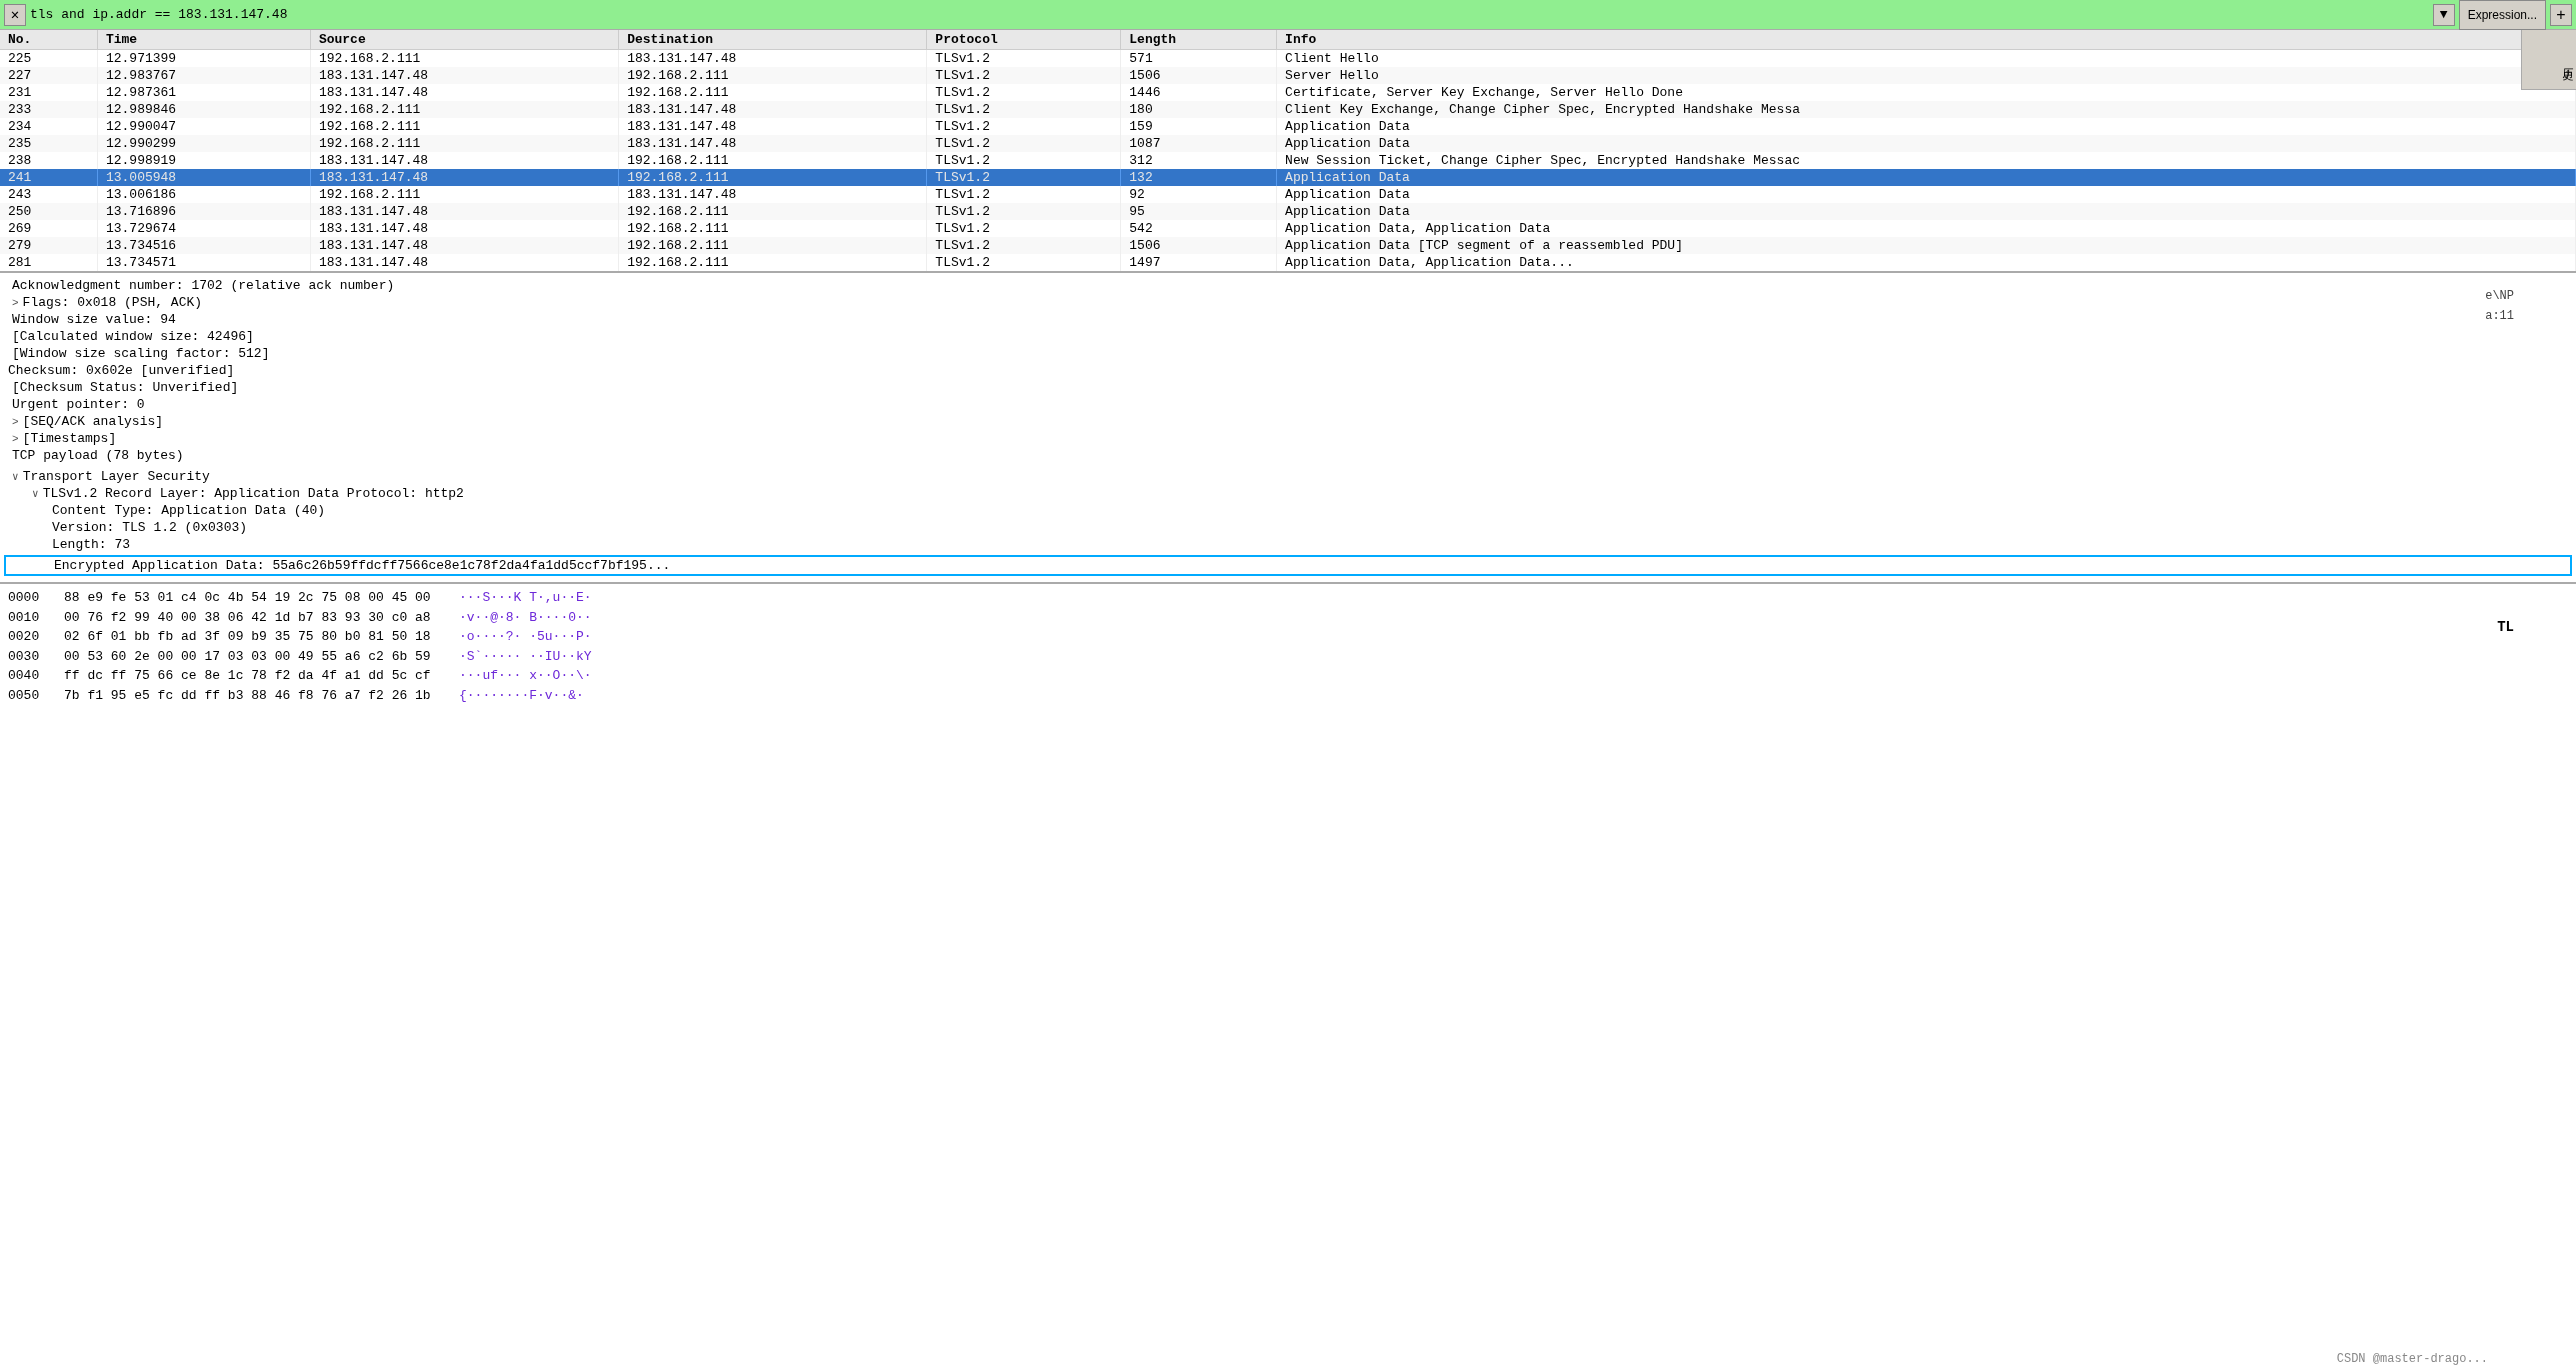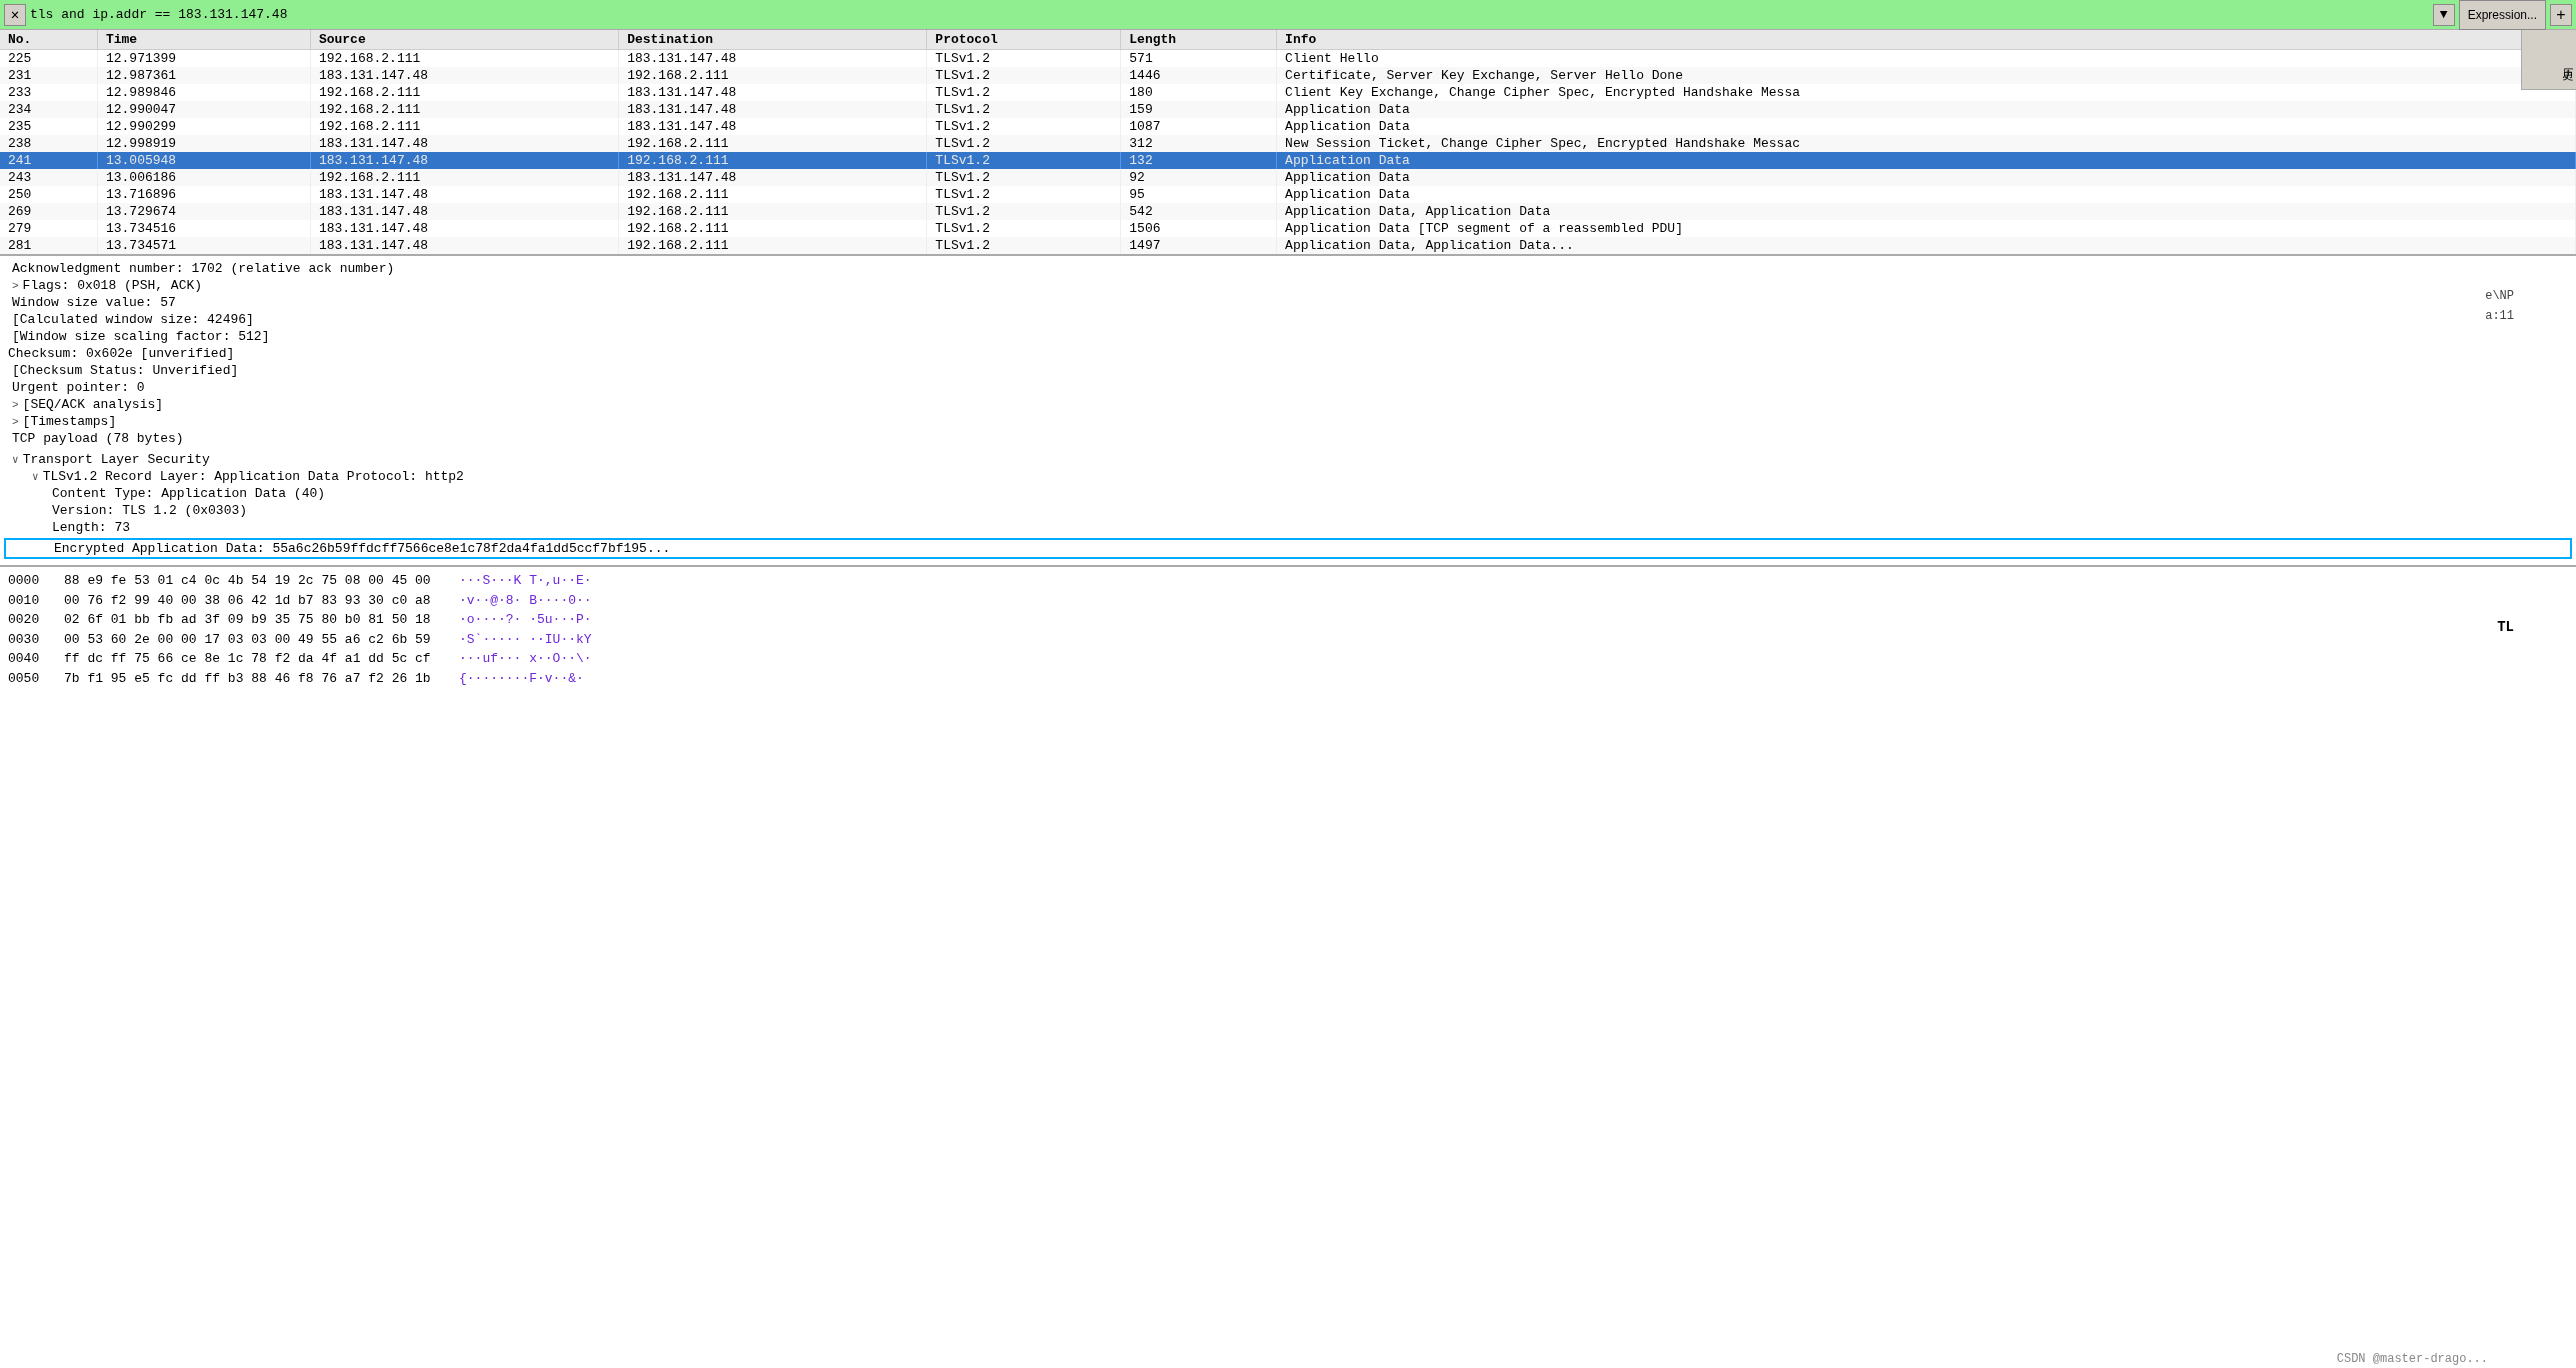--- a/index.html
+++ b/index.html
@@ -227,20 +227,29 @@
       <tr>
             <td>225</td>
             <td>12.971399</td>
             <td>192.168.2.111</td>
             <td>183.131.147.48</td>
             <td>TLSv1.2</td>
             <td>571</td>
             <td>Client Hello</td>
           </tr>
           <tr>
+            <td>227</td>
+            <td>12.983767</td>
+            <td>183.131.147.48</td>
+            <td>192.168.2.111</td>
+            <td>TLSv1.2</td>
+            <td>1506</td>
+            <td>Server Hello</td>
+          </tr>
+          <tr>
             <td>231</td>
             <td>12.987361</td>
             <td>183.131.147.48</td>
             <td>192.168.2.111</td>
             <td>TLSv1.2</td>
             <td>1446</td>
             <td>Certificate, Server Key Exchange, Server Hello Done</td>
           </tr>
           <tr>
             <td>233</td>
@@ -338,21 +347,21 @@
 
   <div class="packet-detail" id="packet-detail">
   <div class="detail-line" style="padding-left: 12px;">
         <span>Acknowledgment number: 1702  (relative ack number)</span>
       </div>
       <div class="detail-line" style="padding-left: 12px;">
         <span class="expand-arrow">&gt;</span> 
         <span>Flags: 0x018 (PSH, ACK)</span>
       </div>
       <div class="detail-line" style="padding-left: 12px;">
-        <span>Window size value: 57</span>
+        <span>Window size value: 94</span>
       </div>
       <div class="detail-line" style="padding-left: 12px;">
         <span>[Calculated window size: 42496]</span>
       </div>
       <div class="detail-line" style="padding-left: 12px;">
         <span>[Window size scaling factor: 512]</span>
       </div>
       <div class="detail-line" style="padding-left: 8px;">
         <span>Checksum: 0x602e [unverified]</span>
       </div>

